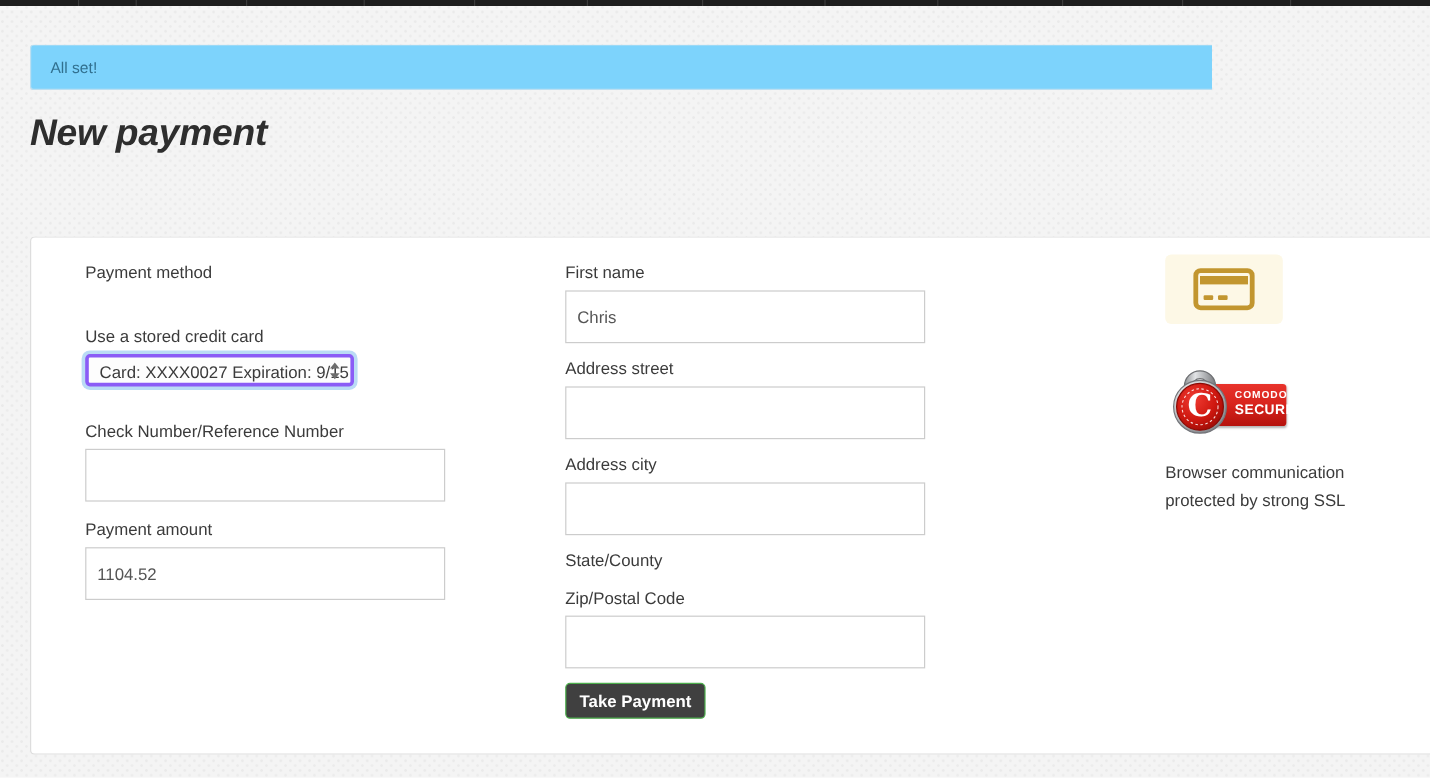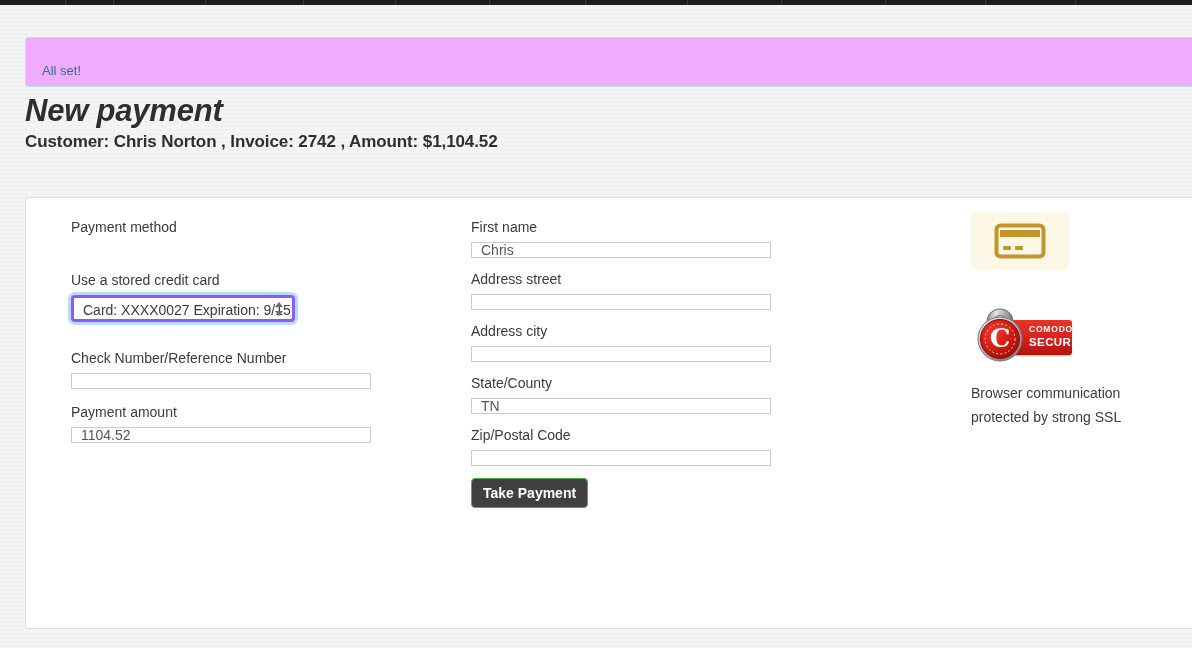--- a/index.html
+++ b/index.html
@@ -33,27 +33,27 @@
     height: 5px;
     border-right: 1px solid #3a3a3a;
     flex: 0 0 auto;
   }
 
   
   .alert-info {
     position: absolute;
     top: 37px;
     left: 25px;
-    width: 1167px;
+    width: 985px;
     height: 38px;
-    background: #f0abfc;
+    background: #7dd3fc;
     border: 1px solid #bcdff1;
     border-right: none;
     border-radius: 3px 0 0 3px;
-    padding: 24px 16px;
+    padding: 10px 16px;
     font-size: 13px;
     color: #31708f;
     line-height: 17px;
   }
 
   
   .page-header-block {
     position: absolute;
     top: 93px;
     left: 25px;
@@ -122,21 +122,21 @@
     font-size: 14px;
     font-weight: normal;
     color: #3b3b3b;
     line-height: 19px;
     margin-bottom: 5px;
   }
 
   .form-control {
     display: block;
     width: 300px;
-    height: 16px;
+    height: 44px;
     padding: 4px 9px;
     font-family: "Liberation Sans", sans-serif;
     font-size: 14px;
     line-height: 19px;
     color: #555555;
     background: #ffffff;
     border: 1px solid #cccccc;
     border-radius: 0;
     outline: none;
   }
@@ -284,21 +284,20 @@
   <div class="nav-seg" style="width:100px"></div>
   <div class="nav-seg" style="width:90px"></div>
 </div>
 
 <div class="alert-info">
   <span>All set!</span>
 </div>
 
 <div class="page-header-block">
   <h1 class="page-title">New payment</h1>
-  <div class="page-subtitle">Customer: Chris Norton , Invoice: 2742 , Amount: $1,104.52</div>
 </div>
 
 <div class="panel">
   <div class="panel-body">
 
     <div class="col-left">
 
       <div class="form-group">
         <label class="ctrl-label">Payment method</label>
       </div>
@@ -341,21 +340,20 @@
         <input type="text" class="form-control" value="" style="">
       </div>
 
       <div class="form-group">
         <label class="ctrl-label">Address city</label>
         <input type="text" class="form-control" value="" style="">
       </div>
 
       <div class="form-group">
         <label class="ctrl-label">State/County</label>
-        <input type="text" class="form-control" value="TN" style="">
       </div>
 
       <div class="form-group">
         <label class="ctrl-label">Zip/Postal Code</label>
         <input type="text" class="form-control" value="" style="">
       </div>
 
       <button class="btn-success">Take Payment</button>
 
     </div>

